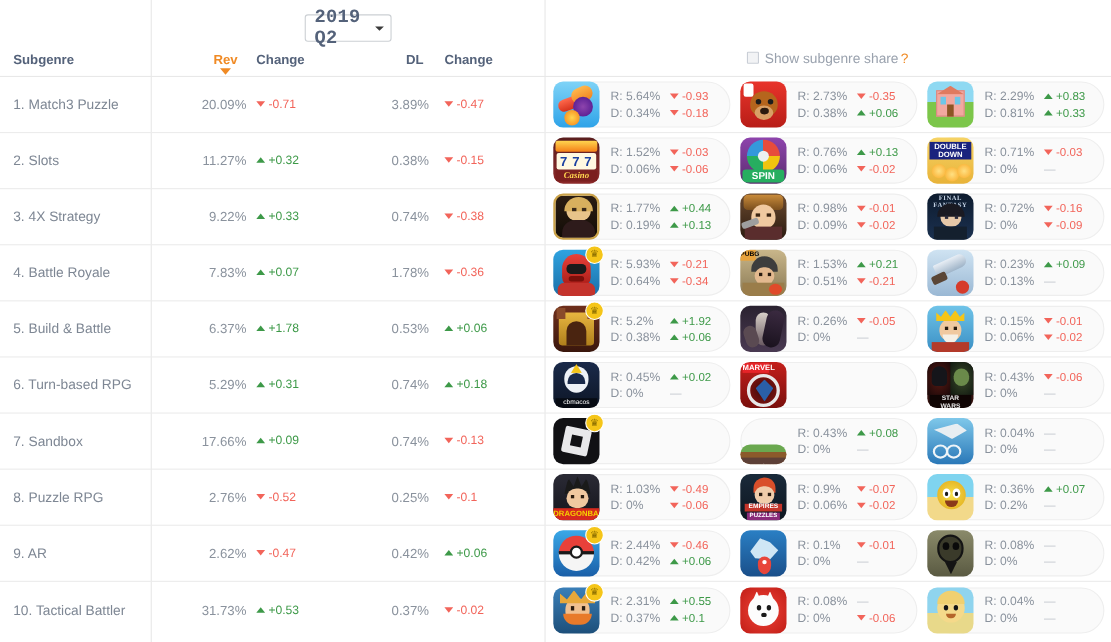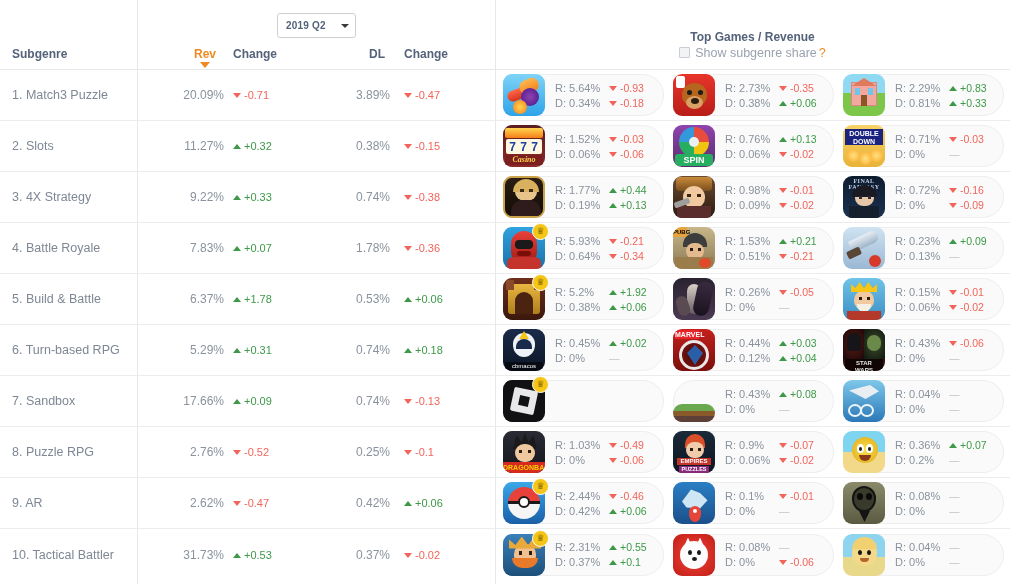--- a/index.html
+++ b/index.html
@@ -32,22 +32,22 @@
     left: 277px; top: 13px;
     width: 79px; height: 25px;
     border: 1px solid #ccd0d4;
     border-radius: 3px;
     background: #fff;
     display: flex; align-items: center;
     padding: 0 6px 0 8px;
     cursor: pointer;
   }
   .period-select .ps-label {
-    font-size: 10px; font-weight: bold; color: #54627a;
-    letter-spacing: .2px; flex: 1;
+    font-size: 17px; font-weight: bold; color: #54627a;
+    letter-spacing: .2px; flex: 1; font-family: Liberation Mono, monospace;
   }
   .caret-down {
     width: 0; height: 0;
     border-left: 4px solid transparent;
     border-right: 4px solid transparent;
     border-top: 4px solid #3a3a3a;
     margin-left: 4px;
   }
 
   .col-subgenre-h {
@@ -226,21 +226,20 @@
 
     <div class="col-rev-h">
       <span>Rev</span>
       <span class="sort-arrow"></span>
     </div>
 
     <div class="col-change1-h">Change</div>
     <div class="col-dl-h">DL</div>
     <div class="col-change2-h">Change</div>
 
-    <div class="topgames-title">Top Games / Revenue</div>
 
     <div class="subgenre-share">
       <span class="cb"></span><span>Show subgenre share</span><span class="qmark">?</span>
     </div>
   </div>
 
   <div id="rows-container">
       <div class="row">
         <div class="r-name">1. Match3 Puzzle</div>
         <div class="r-rev">20.09%</div>
@@ -628,30 +627,20 @@
             </div>
           </div>
           <div class="card">
             <div class="card-ico">
               <div class="art" style="background:linear-gradient(#c4201c,#7a0f0c);">
                 <i style="left:2px;top:1px;width:24px;height:9px;background:#e62429;color:#fff;font:bold 7px &quot;Liberation Sans&quot;,sans-serif;text-align:center;line-height:9px">MARVEL</i>
                 <i style="left:6px;top:11px;width:30px;height:30px;border-radius:50%;border:3px solid #e8e8e8;background:radial-gradient(#3a0a0a,#8a1410)"></i>
                 <i style="left:14px;top:16px;width:16px;height:20px;background:#2a5fa8;clip-path:polygon(50% 0,100% 40%,50% 100%,0 40%)"></i>
               </div>
             </div>
-            <div class="card-txt">
-              <div class="card-line">
-                <span class="val">R: 0.44%</span>
-                <span class="delta chg-up"><span class="tri up"></span><span>+0.03</span></span>
-              </div>
-              <div class="card-line">
-                <span class="val">D: 0.12%</span>
-                <span class="delta chg-up"><span class="tri up"></span><span>+0.04</span></span>
-              </div>
-            </div>
           </div>
           <div class="card">
             <div class="card-ico">
               <div class="art" style="background:linear-gradient(#1a0a0a,#3a1410);">
                 <i style="left:0;top:0;width:21px;height:30px;background:radial-gradient(#5a1a14,#1a0808)"></i>
                 <i style="left:21px;top:0;width:21px;height:30px;background:radial-gradient(#3a4a2a,#101810)"></i>
                 <i style="left:4px;top:4px;width:14px;height:18px;border-radius:7px 7px 4px 4px;background:#15151a"></i>
                 <i style="left:24px;top:6px;width:14px;height:16px;border-radius:7px;background:#6a8a4a"></i>
                 <i style="left:2px;top:30px;width:38px;height:12px;background:rgba(0,0,0,.7);color:#e8e8e8;font:bold 6px &quot;Liberation Sans&quot;,sans-serif;text-align:center;line-height:7px;padding-top:1px">STAR<br>WARS</i>
               </div>

